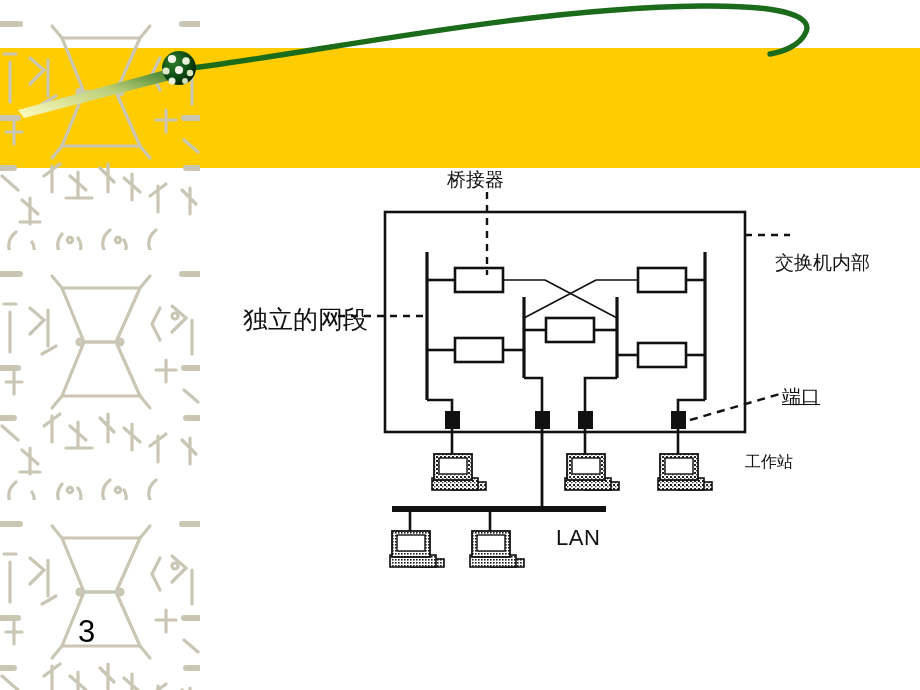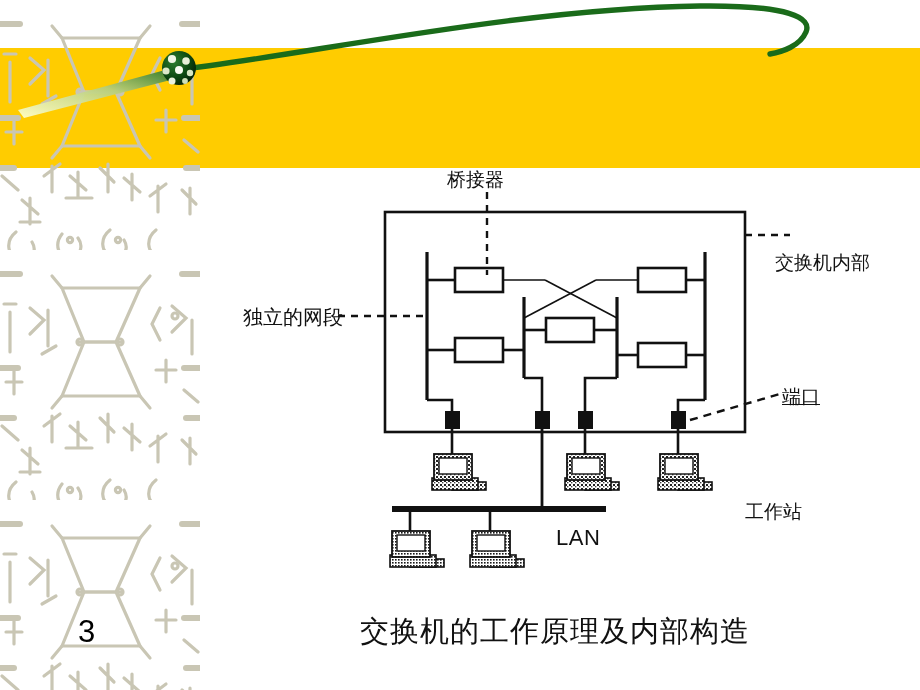--- a/index.html
+++ b/index.html
@@ -60,24 +60,24 @@
 
   
   .cjk {
     position: absolute;
     font-family: "DejaVu Sans", "Liberation Sans", sans-serif;
     color: #111111;
     white-space: nowrap;
     line-height: 1;
   }
   #label-bridge      { left: 447px; top: 170px; font-size: 19px; text-align: center; }
-  #label-segment     { left: 243px; top: 307px; font-size: 20px; }
+  #label-segment     { left: 243px; top: 307px; font-size: 25px; }
   #label-switch-int  { left: 775px; top: 221px; font-size: 19px; margin-top: 32px; }
   #label-port        { left: 782px; top: 387px; font-size: 19px; text-decoration: underline; }
-  #label-workstation { left: 745px; top: 454px; font-size: 19px; margin-top: 48px; }
+  #label-workstation { left: 745px; top: 454px; font-size: 16px; }
   #label-lan {
     position: absolute;
     left: 556px; top: 525px;
     font-family: Liberation Sans, sans-serif;
     font-size: 22px;
     color: #111111;
     letter-spacing: 0.5px;
   }
   #caption {
     position: absolute;
@@ -314,16 +314,15 @@
     </g>
   </svg>
 
   <div class="cjk" id="label-bridge">桥接器</div>
   <div class="cjk" id="label-segment">独立的网段</div>
   <div class="cjk" id="label-switch-int">交换机内部</div>
   <div class="cjk" id="label-port">端口</div>
   <div class="cjk" id="label-workstation">工作站</div>
   <div id="label-lan">LAN</div>
 
-  <div id="caption">交换机的工作原理及内部构造</div>
   <div id="page-number">3</div>
 
 </div>
 
 </body></html>

